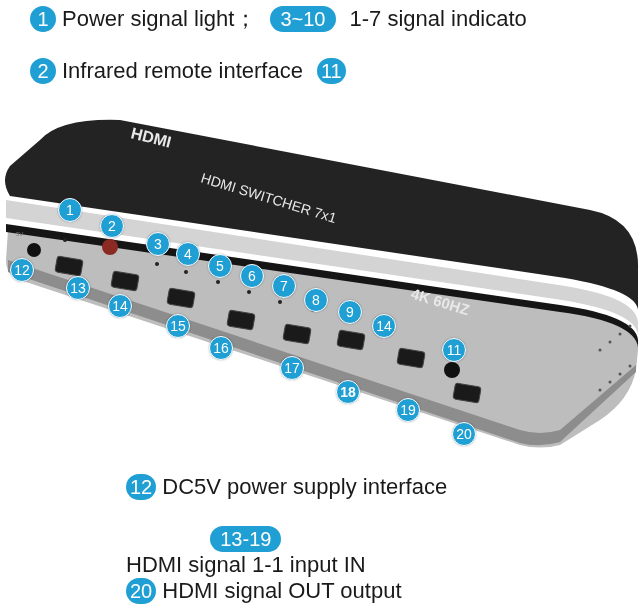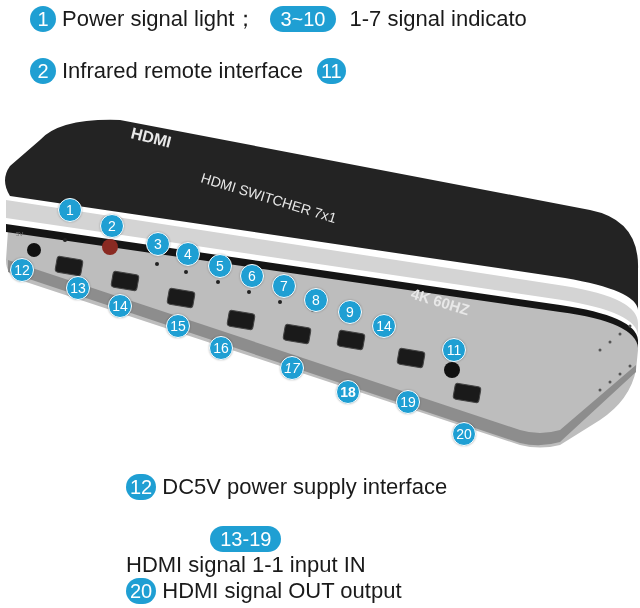--- a/index.html
+++ b/index.html
@@ -103,23 +103,23 @@
   <div class="dev-badge" style="left:272px; top:174px;">7</div>
   <div class="dev-badge" style="left:304px; top:188px;">8</div>
   <div class="dev-badge" style="left:338px; top:200px;">9</div>
   <div class="dev-badge" style="left:372px; top:214px;">14</div>
   <div class="dev-badge" style="left:442px; top:238px;">11</div>
   <div class="dev-badge" style="left:10px; top:158px;">12</div>
   <div class="dev-badge" style="left:54px; top:176px;margin-left:12px;">13</div>
   <div class="dev-badge" style="left:108px; top:194px;">14</div>
   <div class="dev-badge" style="left:166px; top:214px;">15</div>
   <div class="dev-badge" style="left:209px; top:236px;">16</div>
-  <div class="dev-badge" style="left:280px; top:256px;font-style:italic;">17</div>
+  <div class="dev-badge" style="left:280px; top:256px;">17</div>
   <div class="dev-badge" style="left:336px; top:280px;font-weight:bold;">18</div>
-  <div class="dev-badge" style="left:396px; top:290px;text-align:center;">19</div>
+  <div class="dev-badge" style="left:396px; top:298px;text-align:center;">19</div>
   <div class="dev-badge" style="left:452px; top:322px;">20</div>
 </div>
 
 <div class="legend-row" style="left:126px; top:474px;">
   <span class="badge">12</span>
   <span class="gap"></span>
   <span>DC5V power supply interface</span>
 </div>
 <div class="legend-row" style="left:126px; top:526px;flex-direction:column;">
   <span class="badge wide">13-19</span>

